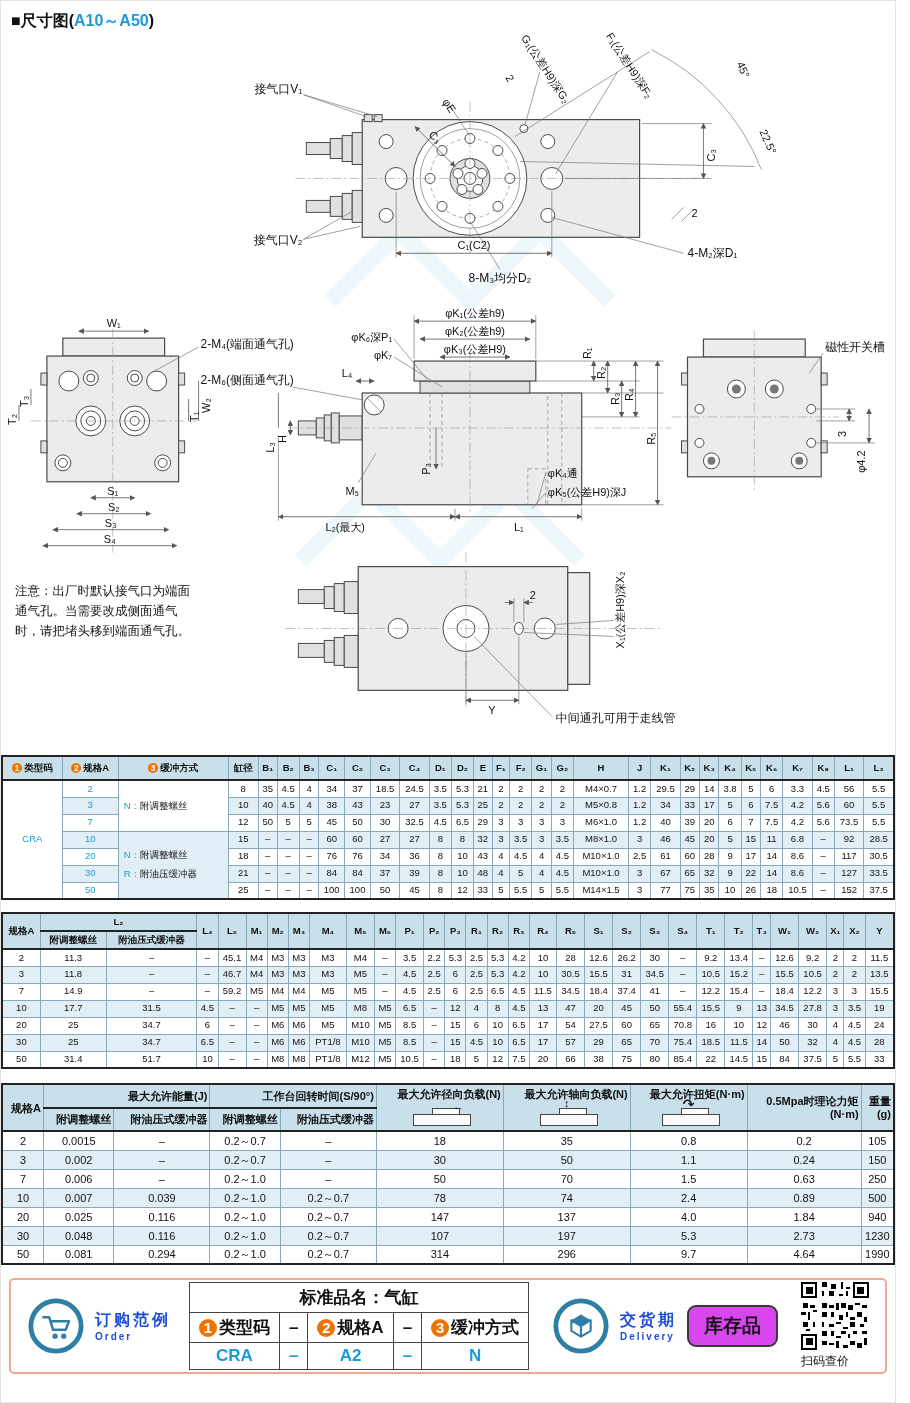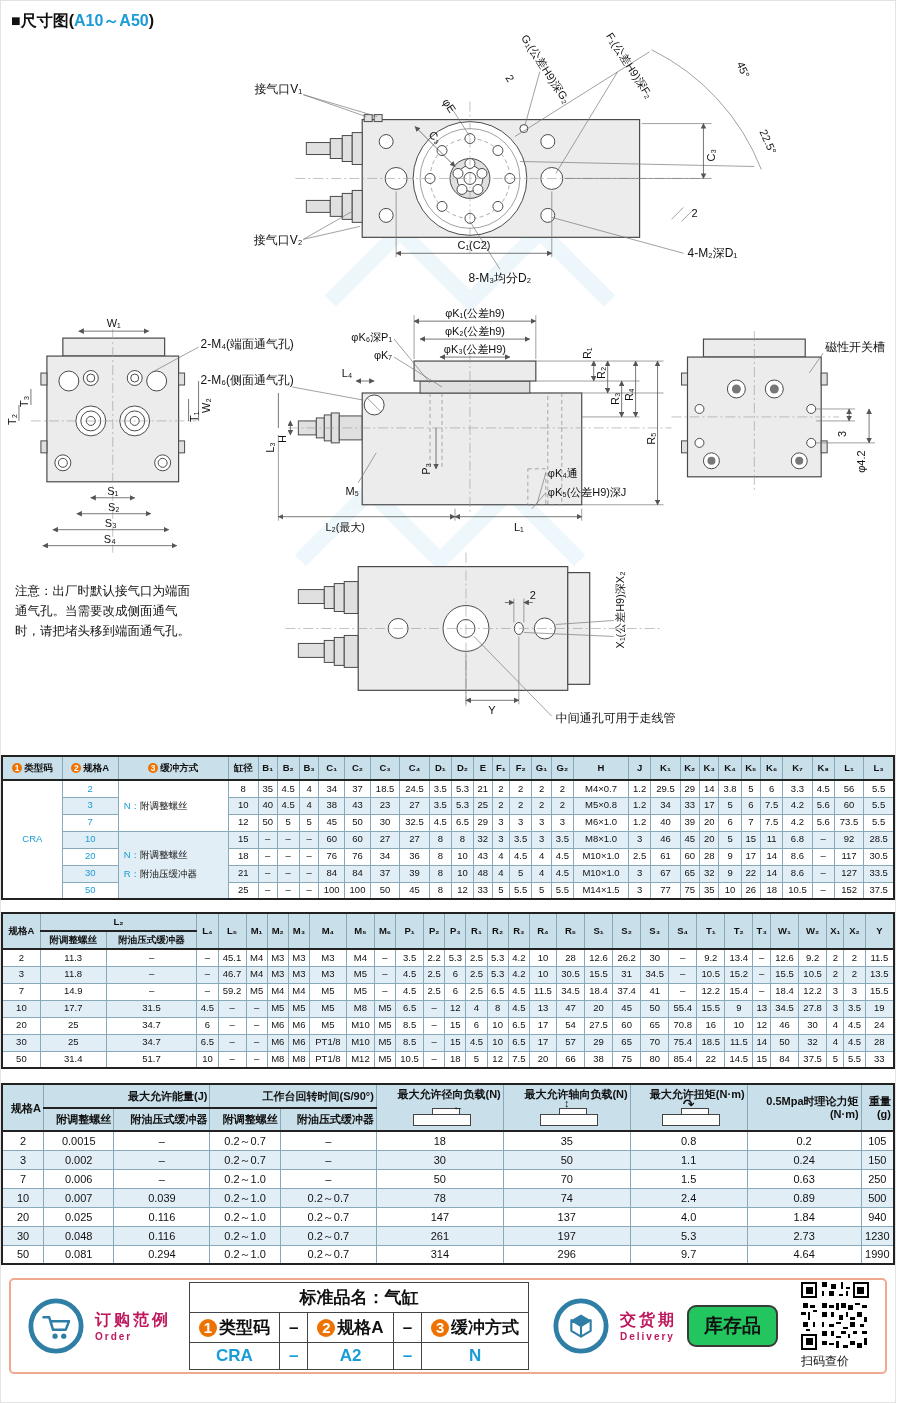--- a/index.html
+++ b/index.html
@@ -38,27 +38,27 @@
   .cyl::after { content:""; position:absolute; left:28px; right:16px; bottom:11px; height:5px;
                 border:1px solid #444; background:#fdfdfd; }
   .cyl .arr { position:absolute; font-size:11px; line-height:1; color:#111; z-index:2; }
   .cyl.radial .arr { top:-3px; right:12px; }
   .cyl.axial .arr { top:-6px; left:50%; transform:translateX(-50%); }
   .cyl.torque .arr { top:-7px; left:50%; transform:translateX(-50%); font-size:14px; }
 
   .footer { margin:13px 8px 0; height:96px; border:2px solid #f0a98e; border-radius:5px;
             display:flex; align-items:center; justify-content:space-between; padding:0 16px; }
   .fgroup { display:flex; align-items:center; gap:10px; }
-  .ftext { color:#be185d; font-weight:bold; }
+  .ftext { color:#1d4ed8; font-weight:bold; }
   .ftext .cn { font-size:16px; letter-spacing:3px; }
   .ftext .en { font-size:10px; letter-spacing:2px; }
   .order-table { border-collapse:collapse; font-size:17px; margin-left:8px; }
   .order-table th,.order-table td { border:1.5px solid #444; padding:3px 9px; text-align:center; font-weight:bold; background:#fff; }
   .order-table .blue { color:#1a9cd8; }
-  .stock { background:#22c55e; border:2px solid #3a3a3a; border-radius:9px; padding:6px 15px;
+  .stock { background:#d946ef; border:2px solid #3a3a3a; border-radius:9px; padding:6px 15px;
            font-size:19px; font-weight:bold; }
   .qr-wrap { font-size:12px; }
 </style>
 </head>
 <body>
 
 <div class="page">
   <div class="title">
     <span>■尺寸图(</span><span class="range">A10～A50</span><span>)</span>
   </div>
@@ -960,21 +960,21 @@
           <td>4.0</td>
           <td>1.84</td>
           <td>940</td>
         </tr>
         <tr>
           <td>30</td>
           <td>0.048</td>
           <td>0.116</td>
           <td>0.2～1.0</td>
           <td>0.2～0.7</td>
-          <td>261</td>
+          <td>107</td>
           <td>197</td>
           <td>5.3</td>
           <td>2.73</td>
           <td>1230</td>
         </tr>
         <tr>
           <td>50</td>
           <td>0.081</td>
           <td>0.294</td>
           <td>0.2～1.0</td>

